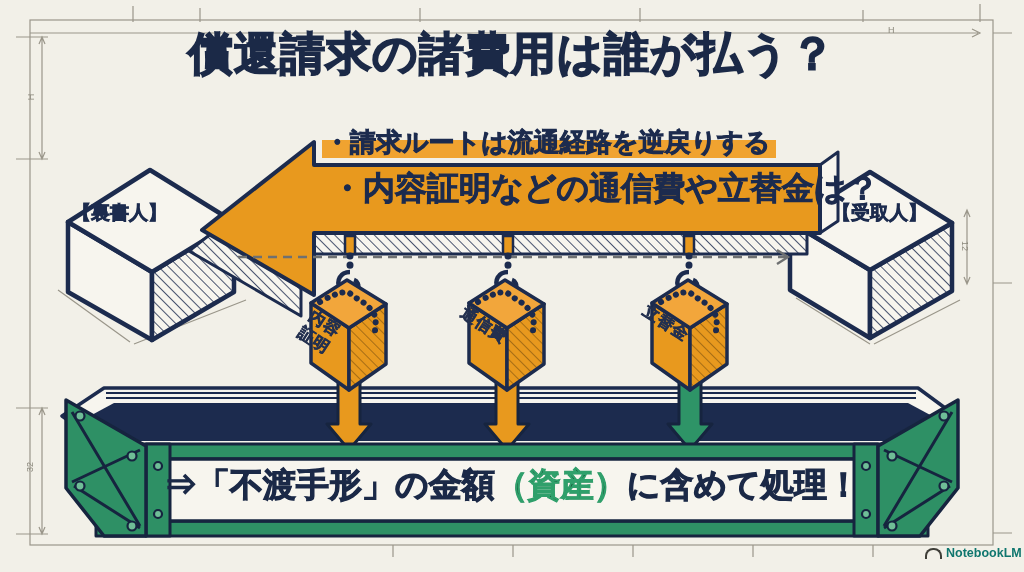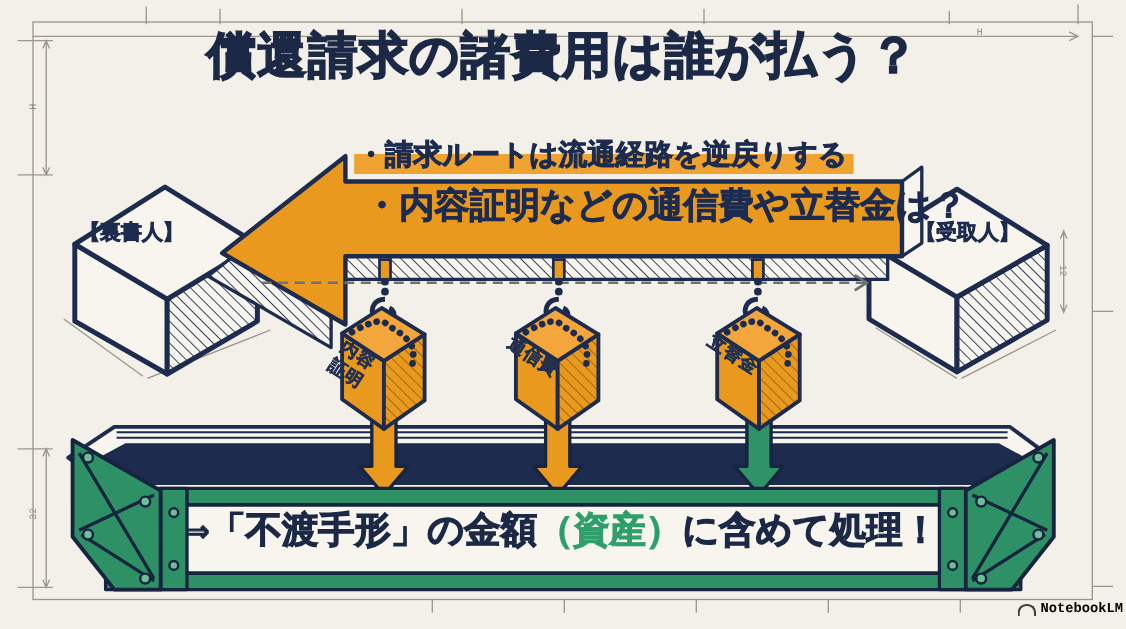--- a/index.html
+++ b/index.html
@@ -1,19 +1,19 @@
 <!DOCTYPE html>
 <html><head>
 <meta charset="utf-8">
 <style>
   html,body{margin:0;padding:0;background:#d8d6cf;}
   .stage{
     position:relative;width:1024px;height:572px;overflow:hidden;
     background:#F2F0E8;
-    font-family:Liberation Mono, monospace;
+    font-family:Liberation Sans, sans-serif;
     color:#1C2B4E;
   }
   .stage svg{position:absolute;left:0;top:0;}
   .ov{position:absolute;color:#1C2B4E;font-weight:700;white-space:nowrap;line-height:1.05;}
   .title{
     left:0;top:30px;width:1024px;text-align:center;
     font-size:45px;letter-spacing:1px;
     -webkit-text-stroke:1.6px #1B2947;color:#1B2947;
   }
   .bullet-hl{left:322px;top:129px;font-size:26px;-webkit-text-stroke:0.9px #1C2B4E;}
@@ -32,29 +32,29 @@
     transform:rotate(33deg);
   }
   .crate-label div{line-height:1.25;}
   .crate-label.c1{left:316px;top:306px;}
   .crate-label.c2{left:468px;top:303px;}
   .crate-label.c3{left:650px;top:301px;}
   .conclusion{
     left:150px;top:468px;width:724px;text-align:center;
     font-size:33px;-webkit-text-stroke:1.1px currentColor;color:#1B2947;
   }
-  .conclusion .hl{color:#0f766e;-webkit-text-stroke:1.1px #2FA06B;}
+  .conclusion .hl{color:#000000;-webkit-text-stroke:1.1px #2FA06B;}
   .dim-label{position:absolute;font-size:9px;color:#8B887C;font-weight:400;}
   .dim-top{left:888px;top:25px;}
   .dim-left-up{left:28px;top:92px;transform:rotate(-90deg);}
   .dim-left-low{left:25px;top:462px;transform:rotate(-90deg);}
   .dim-right{left:960px;top:241px;transform:rotate(90deg);}
   .watermark{
-    position:absolute;left:925px;top:546px;display:flex;align-items:flex-end;gap:4px;
-    color:#000000;font-size:12.5px;font-weight:700;
+    position:absolute;left:925px;top:546px;display:flex;align-items:center;gap:4px;
+    color:#0f766e;font-size:12.5px;font-weight:700;
   }
   .nb-logo{display:inline-block;width:13px;height:9px;border:2.2px solid #3F3E38;
     border-bottom:none;border-radius:8px 8px 0 0;}
 </style>
 </head>
 <body>
 
 <div class="stage">
 
   <svg width="1024" height="572" viewBox="0 0 1024 572">

